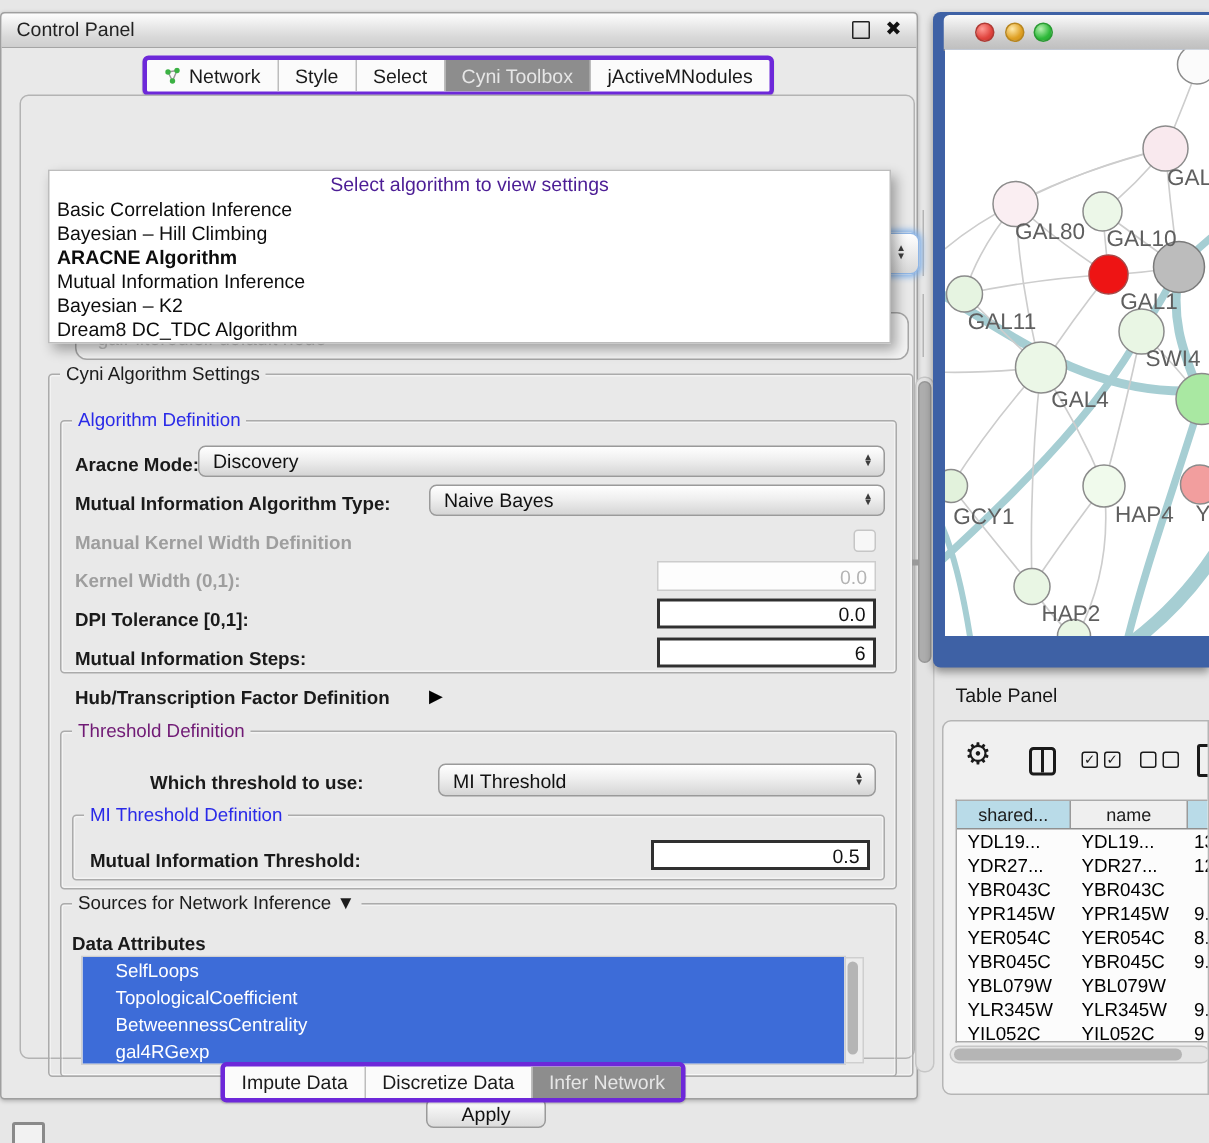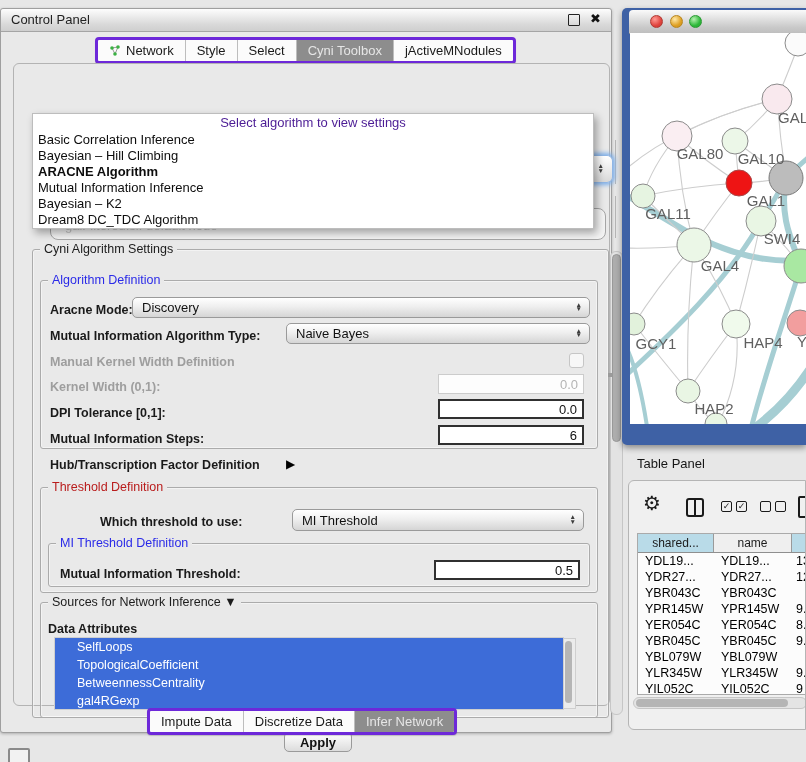--- a/index.html
+++ b/index.html
@@ -41,21 +41,21 @@
   #algo-dropdown{position:absolute;left:18px;top:49px;width:560px;height:114px;background:#fff;
                  border:1px solid #bdbdbd;box-shadow:3px 4px 8px rgba(0,0,0,.33);z-index:30;}
   .dd-placeholder{text-align:center;color:#4c1d95;font-size:13px;height:18px;line-height:18px;}
   .dd-item{font-size:13px;color:#0d0d0d;line-height:16px;padding-left:5px;white-space:nowrap;}
   .dd-item.bold{font-weight:bold;}
 
   
   .groupbox{position:absolute;border:1px solid #ababab;border-radius:3px;box-shadow:inset 0 0 0 1px rgba(255,255,255,.45);}
   .gtitle{position:absolute;top:-8px;left:7px;background:#e9e9e9;padding:0 4px;font-size:12.5px;color:#1c1c1c;white-space:nowrap;}
   .gtitle.blue{color:#2a2ae8;}
-  .gtitle.green{color:#b91c1c;}
+  .gtitle.green{color:#701a75;}
 
   .blabel{position:absolute;font-size:12.5px;font-weight:bold;color:#1a1a1a;white-space:nowrap;}
   .blabel.dis{color:#9e9e9e;}
 
   .combo{position:absolute;height:21px;border:1px solid #9a9a9a;border-radius:5px;
          background:linear-gradient(#ffffff,#efefef 45%,#d5d5d5);display:flex;align-items:center;
          padding:0 22px 0 9px;font-size:13px;color:#111;box-sizing:border-box;}
   .combo .arrows{position:absolute;right:7px;top:50%;transform:translateY(-50%);display:flex;flex-direction:column;
                  font-size:6.5px;line-height:4.6px;color:#3c3c3c;}
   .numinput{position:absolute;height:20px;border:1px solid #bdbdbd;background:#fff;font-size:13px;text-align:right;
@@ -68,23 +68,23 @@
   .vscroll{position:absolute;width:11px;border:1px solid #c6c6c6;border-radius:6px;background:#e3e3e3;}
   .vthumb{position:absolute;left:1px;right:1px;border-radius:5px;background:#adadad;border:1px solid #999;}
 
   
   #attr-list{position:absolute;left:40px;top:573px;width:508px;height:71px;background:#fff;border:1px solid #cfcfcf;
              overflow:hidden;}
   .attr-item{height:18px;line-height:18px;background:#3d6cd8;color:#fff;font-size:12.5px;padding-left:22px;}
   #attr-scroll{position:absolute;left:549px;top:574px;width:11px;height:69px;background:#ececec;border:1px solid #cfcfcf;}
   #attr-thumb{position:absolute;left:1px;top:2px;width:7px;height:62px;background:#b5b5b5;border-radius:4px;}
 
-  #apply-btn{position:absolute;left:270px;top:668px;width:68px;height:20px;border:1px solid #9a9a9a;border-radius:5px;
+  #apply-btn{position:absolute;left:270px;top:668px;width:80px;height:20px;border:1px solid #9a9a9a;border-radius:5px;
              background:linear-gradient(#ffffff,#ececec 55%,#dcdcdc);font-size:13px;display:flex;align-items:center;
-             justify-content:center;color:#111;font-weight:bold;}
+             justify-content:center;color:#111;}
 
   
   #hub-row .arrow{position:absolute;left:236px;top:-1px;font-size:12px;color:#000;}
 
   
   #net-window{position:absolute;left:622px;top:8px;width:184px;height:437px;background:#3e61a5;border-radius:5px 0 0 5px;
               box-shadow:0 3px 6px rgba(0,0,0,.4);}
   #net-titlebar{position:absolute;left:7px;top:2px;right:0;height:23px;
                 background:linear-gradient(#fafafa,#c9c9c9 75%,#bfbfbf);border-radius:4px 0 0 0;border-bottom:1px solid #8f8f8f;}
   .light{position:absolute;top:5px;width:13px;height:13px;border-radius:50%;box-sizing:border-box;}

